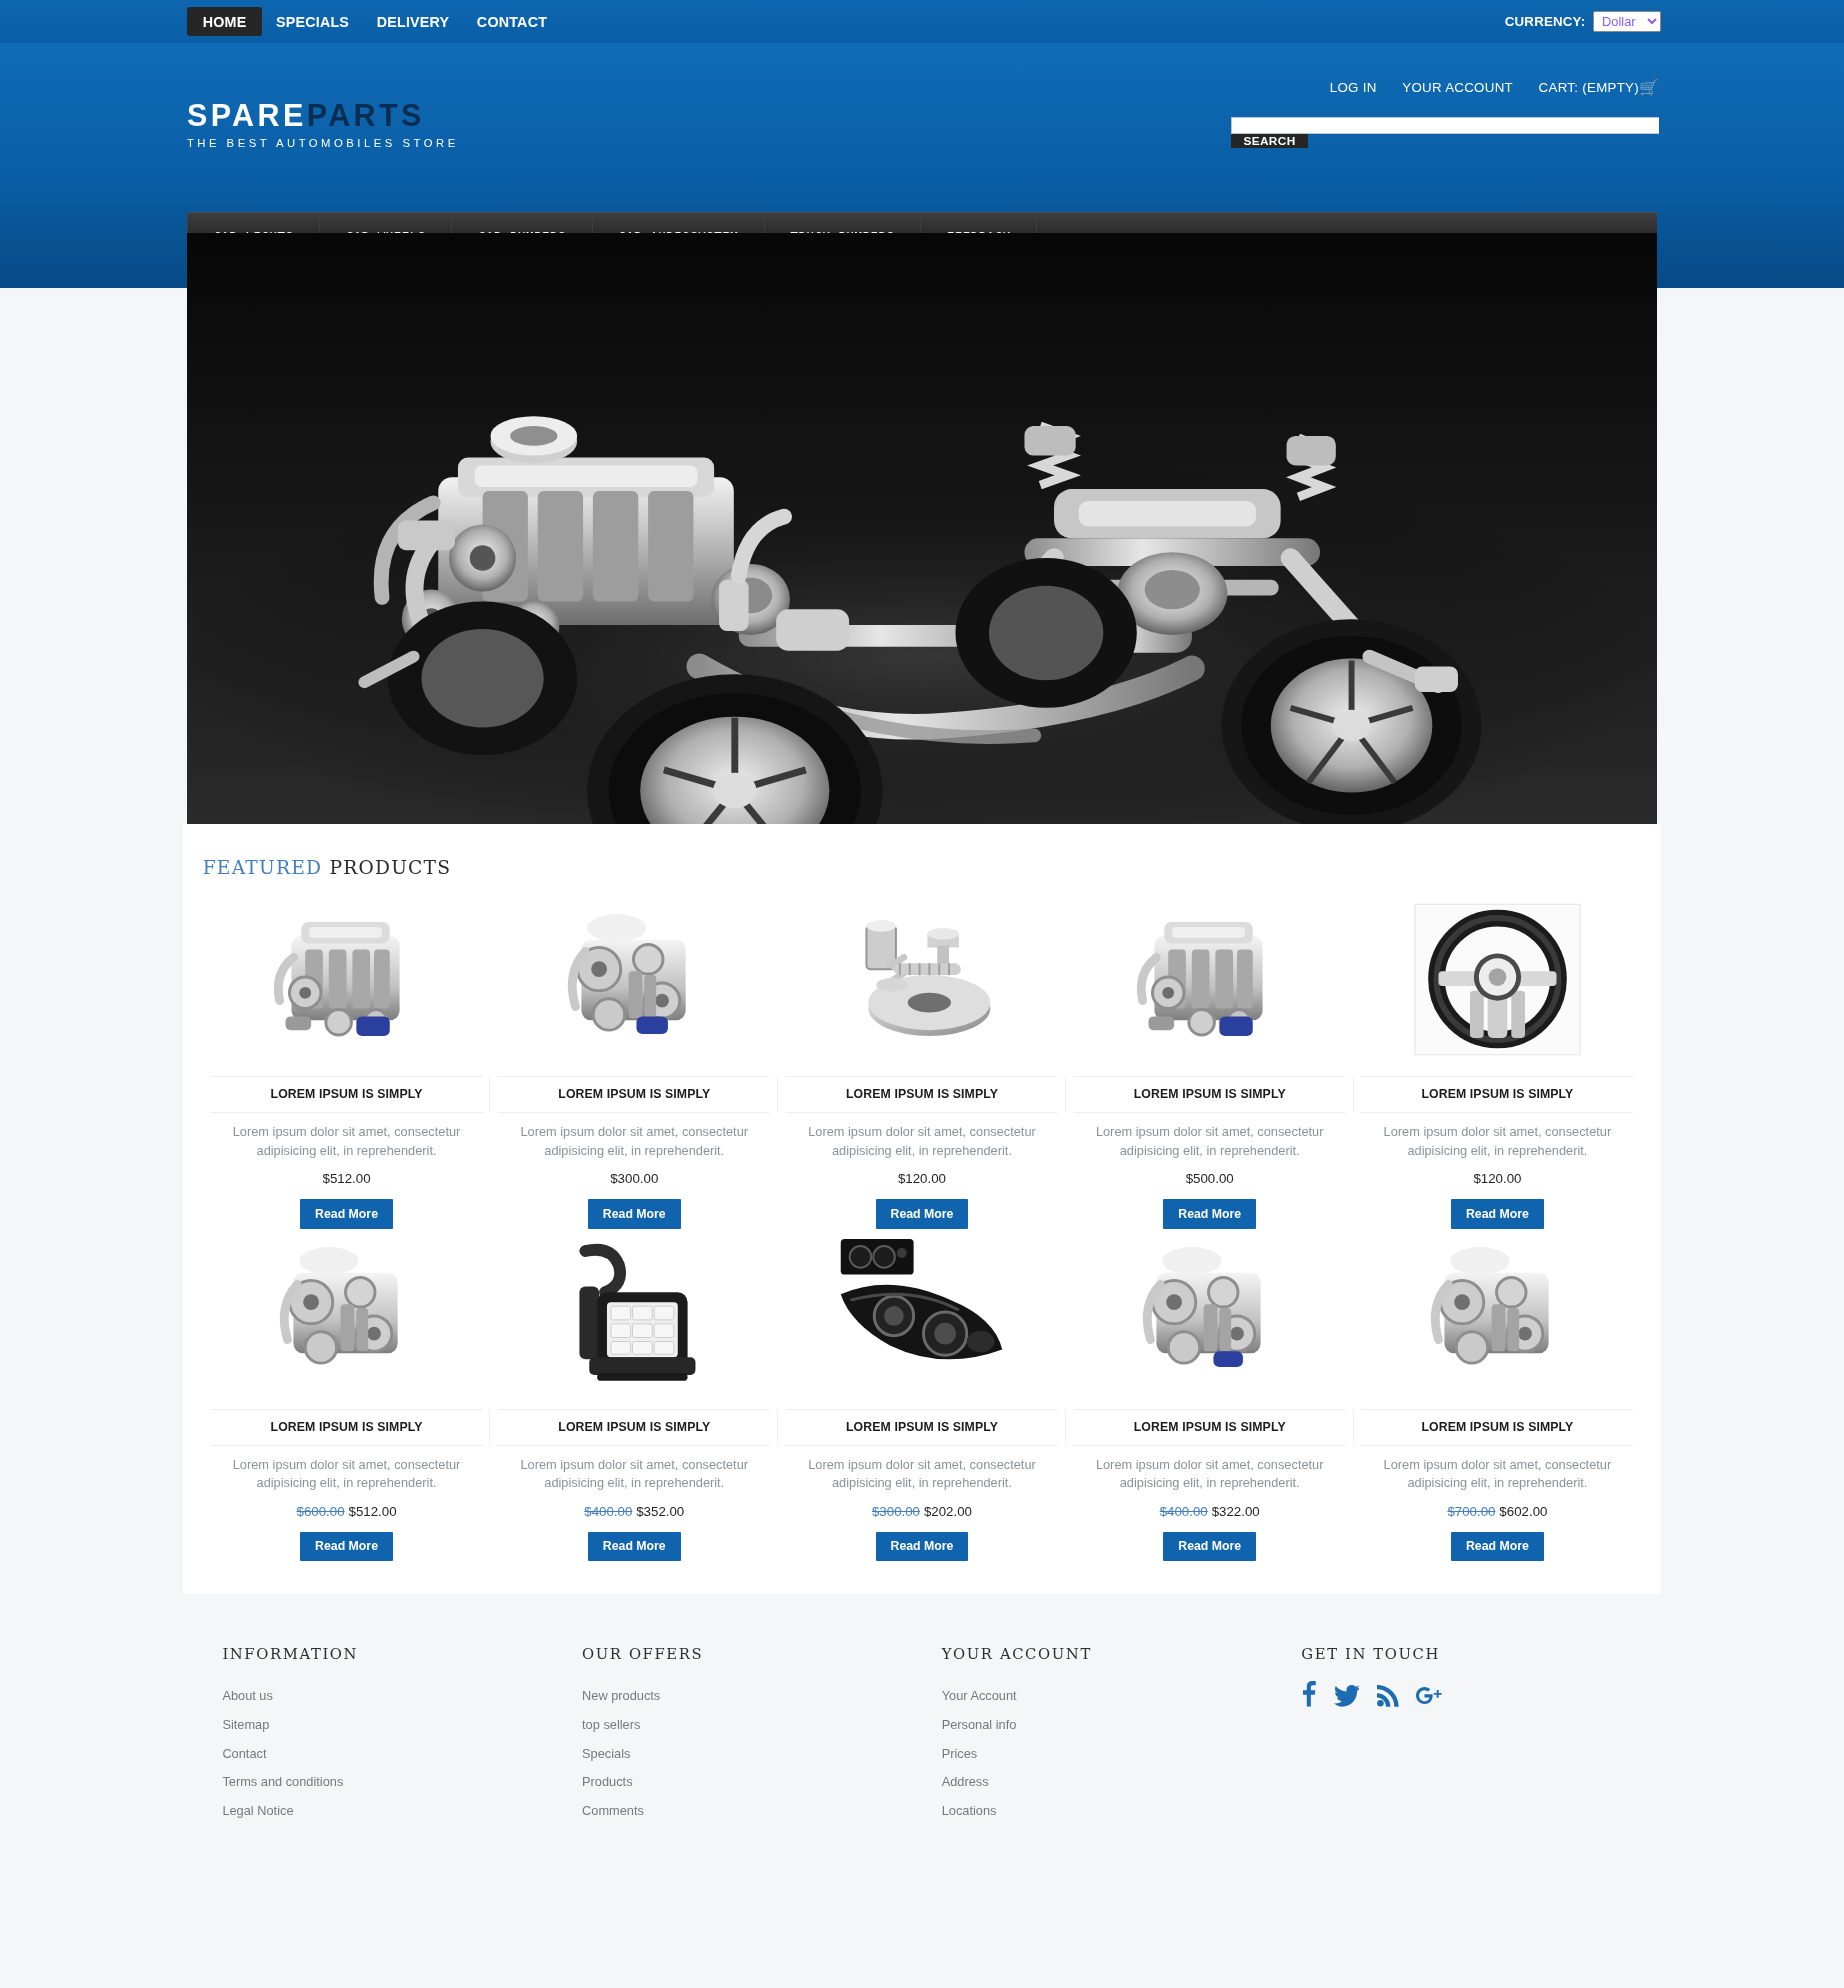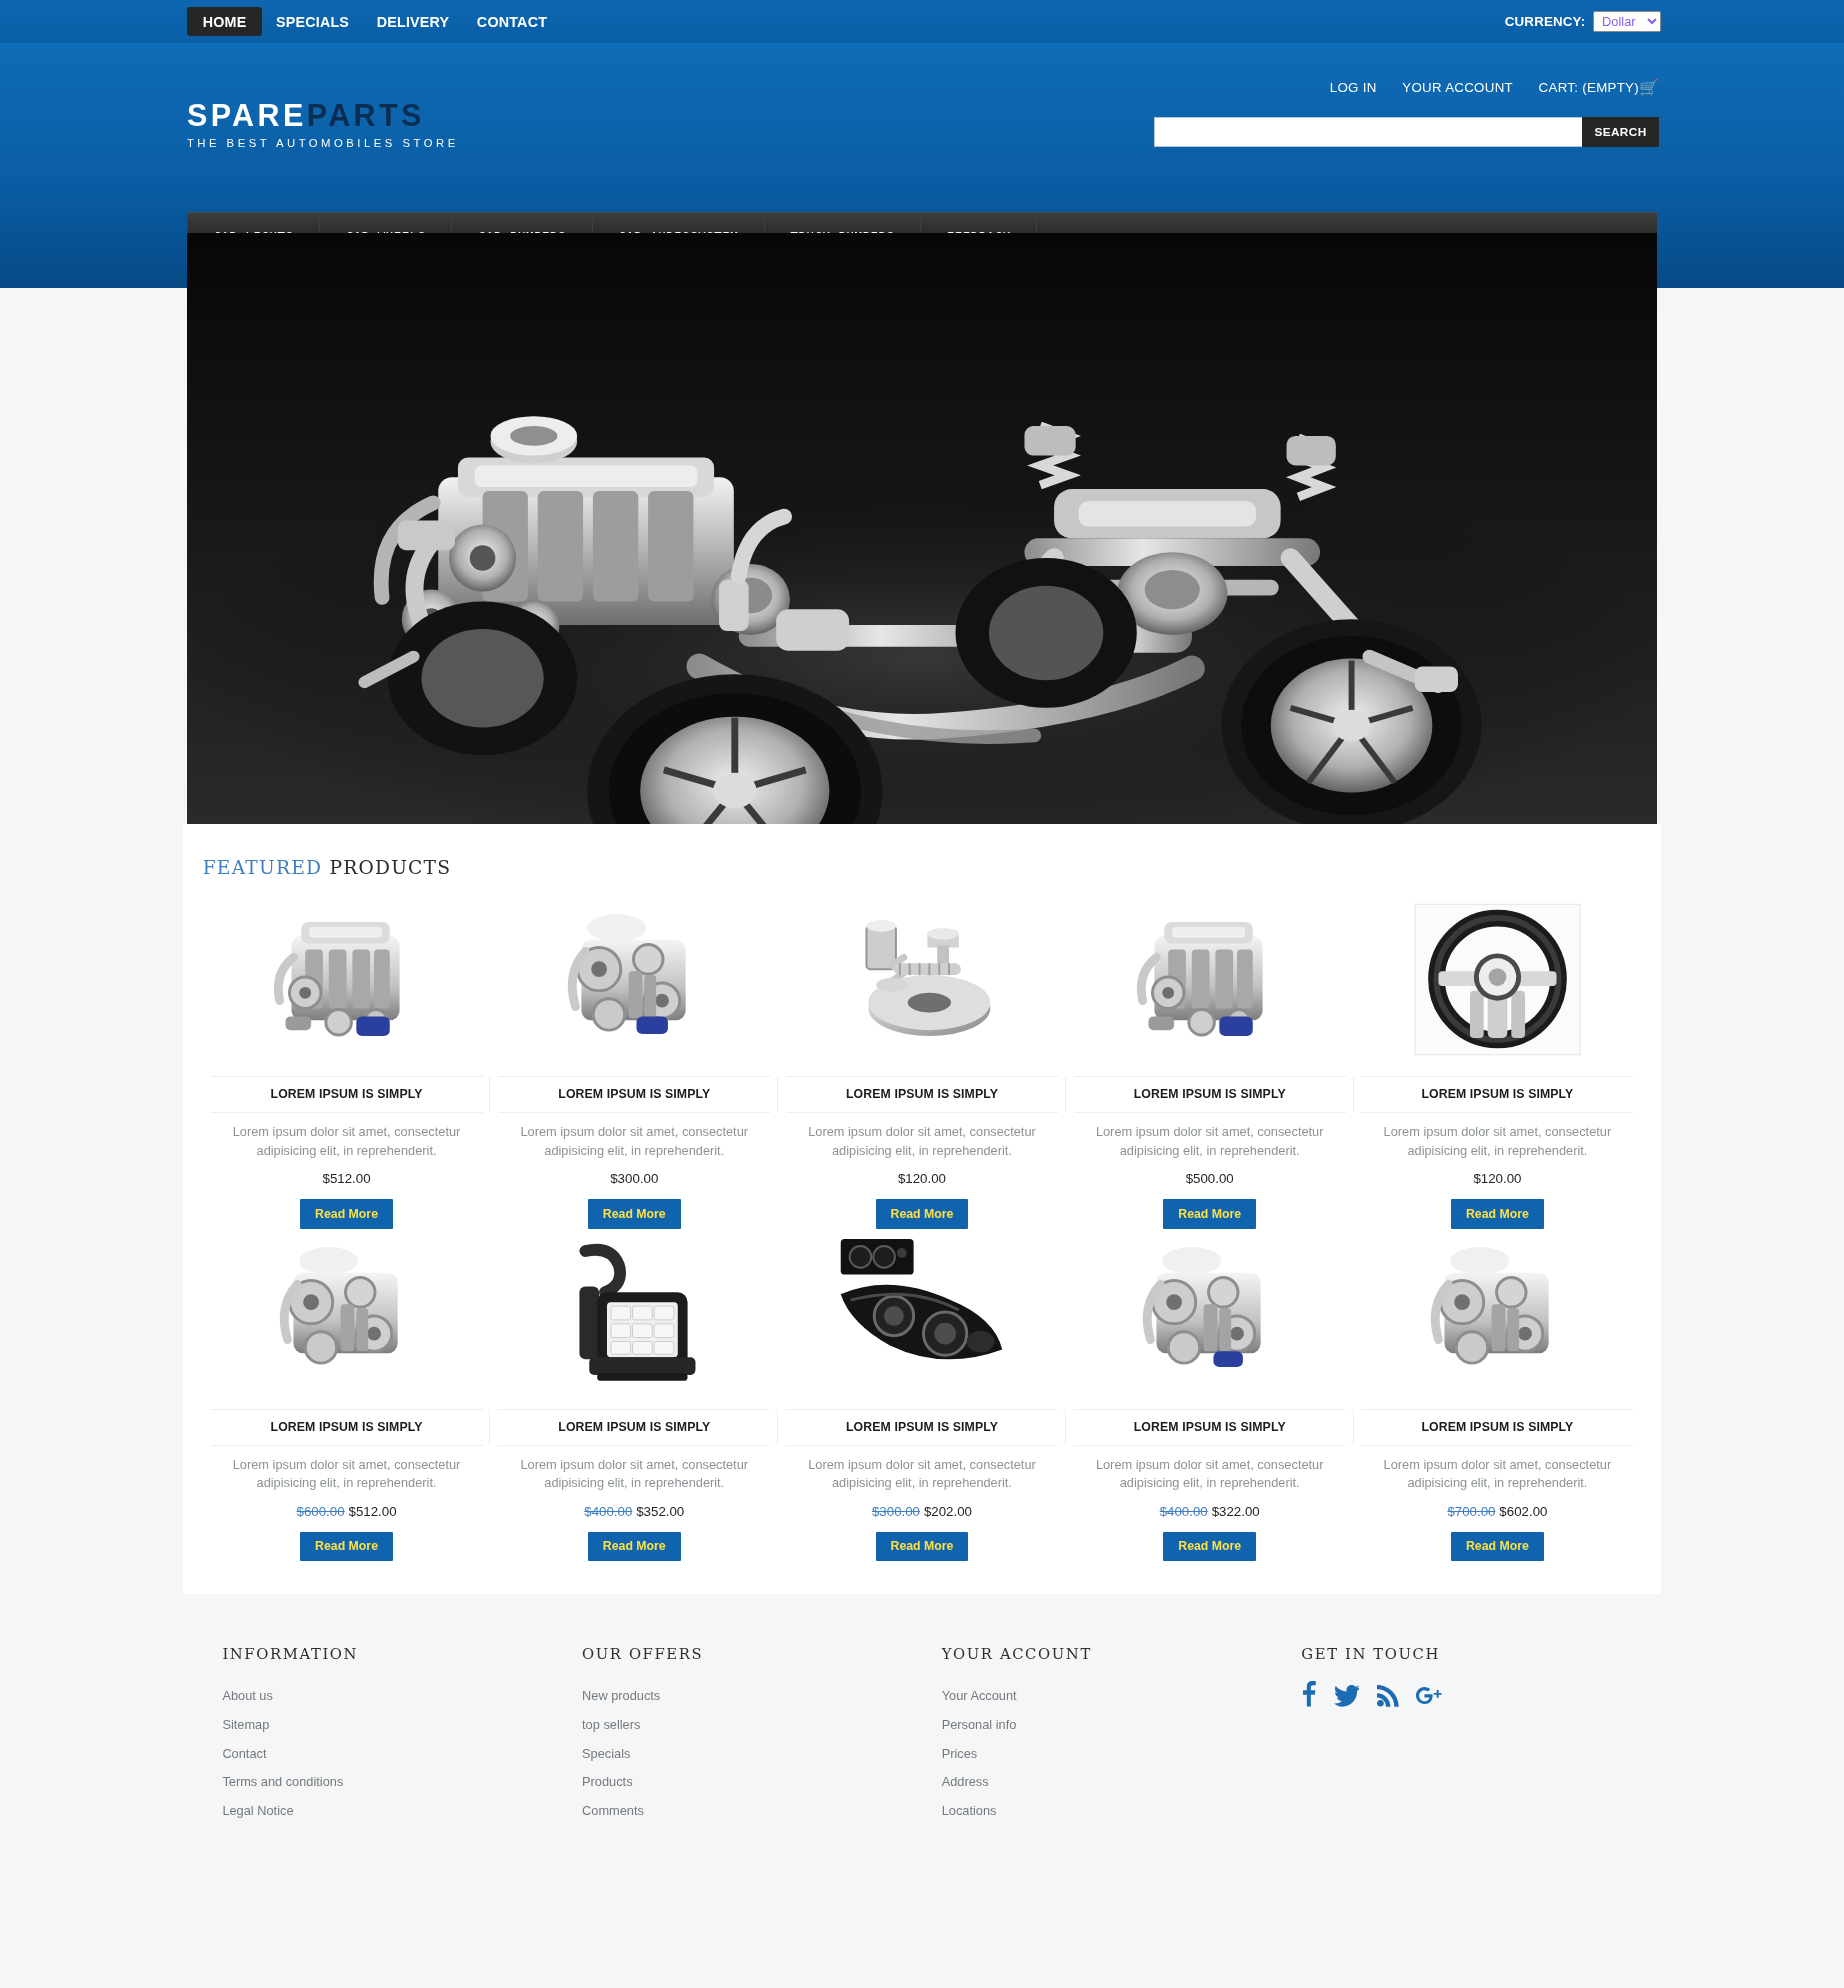--- a/index.html
+++ b/index.html
@@ -110,20 +110,21 @@
   }
   .cart-link { display: flex; align-items: center; gap: 0; }
   .cart-icon { font-size: 15.8px; color:#fff; line-height:1; }
 
   .searchbar {
     position: absolute;
     right: 2px;
     top: 74px;
     display: flex;
     height: 29.6px;
+    flex-direction: column;
   }
   .searchbar input {
     width: 428px;
     height: 29.6px;
     border: 1px solid #b9c5ce;
     border-right: none;
     padding: 0 7.9px;
     font-size: 12.8px;
     font-family: "Liberation Sans", sans-serif;
     outline: none;
@@ -250,21 +251,21 @@
   }
   .card-price .old {
     color: #3f7fc1;
     text-decoration: line-through;
     margin-right: 3.9px;
   }
   .btn-read {
     display: inline-block;
     margin-top: 12.8px;
     background: #0f64ad;
-    color: #fde047;
+    color: #ffffff;
     font-size: 12.3px;
     font-weight: bold;
     border: none;
     padding: 7.9px 14.8px;
     cursor: pointer;
     font-family: "Liberation Sans", sans-serif;
     border-radius: 1px;
   }
 
   

